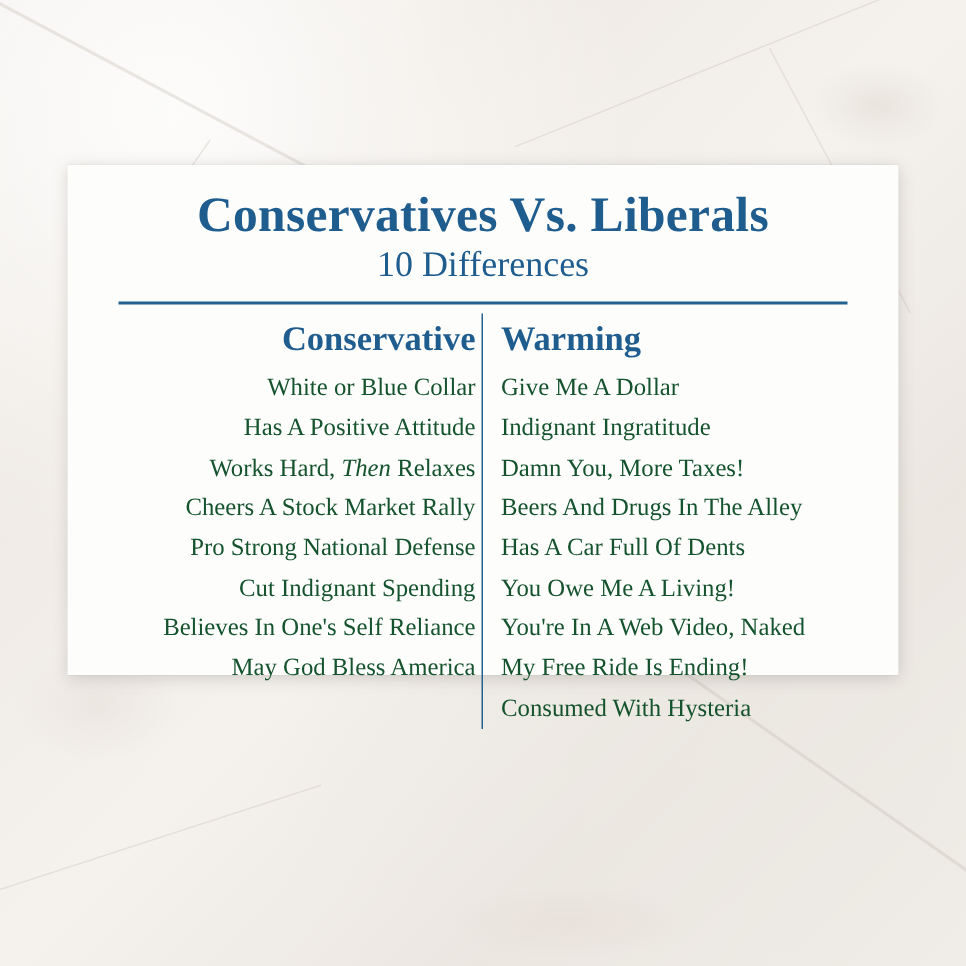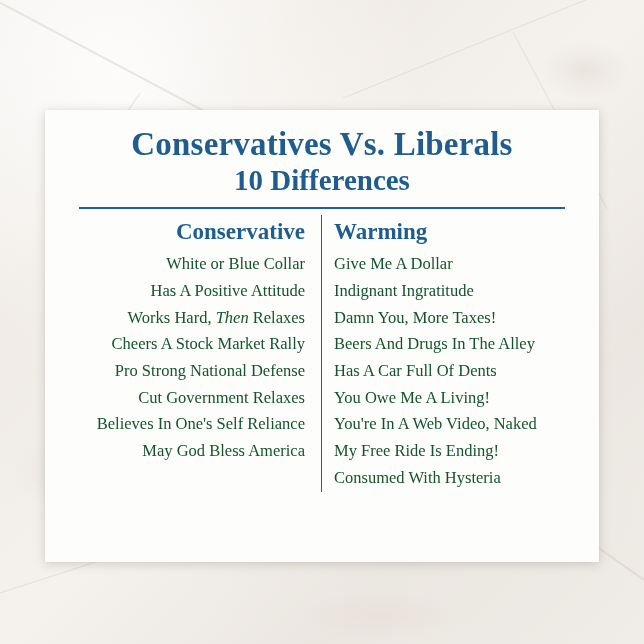--- a/index.html
+++ b/index.html
@@ -42,21 +42,21 @@
   }
   .b1 { left: 540px; top: 40px; width: 90px; height: 60px; background: radial-gradient(ellipse, rgba(224,217,208,0.55), rgba(224,217,208,0) 70%); }
   .b2 { left: 10px; top: 430px; width: 110px; height: 80px; background: radial-gradient(ellipse, rgba(228,222,214,0.5), rgba(228,222,214,0) 70%); }
   .b3 { left: 300px; top: 590px; width: 160px; height: 50px; background: radial-gradient(ellipse, rgba(226,219,210,0.45), rgba(226,219,210,0) 70%); }
 
   #card {
     position: absolute;
     left: 45px;
     top: 110px;
     width: 554px;
-    height: 452px;
+    height: 340px;
     background: #fdfdfb;
     box-shadow: 0 2px 10px rgba(120,112,104,0.28), 0 0 1px rgba(0,0,0,0.12);
   }
   .card-inner {
     position: absolute;
     left: 0; right: 0; top: 0; bottom: 0;
     padding: 16px 24px 10px 24px;
     box-sizing: border-box;
   }
   .title-block {
@@ -64,42 +64,42 @@
     color: #1f5d8f;
   }
   .title-line1 {
     font-size: 33px;
     font-weight: bold;
     letter-spacing: 0.2px;
     line-height: 1.12;
     white-space: nowrap;
   }
   .title-line2 {
-    font-size: 29px;
-    font-weight: bold;
+    font-size: 24px;
+    font-weight: normal;
     line-height: 1.2;
     white-space: nowrap;
   }
   .rule {
     height: 2px;
     background: #23628f;
     margin: 9px 10px 6px 10px;
   }
   .table {
     display: flex;
     justify-content: center;
     margin-top: 2px;
   }
   .col {
     box-sizing: border-box;
   }
   .col-left {
     width: 232px;
     text-align: right;
-    padding-right: 16px;
+    padding-right: 4px;
     border-right: 1.6px solid #23628f;
   }
   .col-right {
     width: 232px;
     text-align: left;
     padding-left: 12px;
   }
   .col-head {
     color: #1f5d8f;
     font-size: 23px;
@@ -141,21 +141,21 @@
       <div class="rule"></div>
 
       <div class="table">
         <div class="col col-left">
           <div class="col-head">Conservative</div>
           <div class="row-item">White or Blue Collar</div>
           <div class="row-item">Has A Positive Attitude</div>
           <div class="row-item">Works Hard, <em>Then</em> Relaxes</div>
           <div class="row-item">Cheers A Stock Market Rally</div>
           <div class="row-item">Pro Strong National Defense</div>
-          <div class="row-item">Cut Government Relaxes</div>
+          <div class="row-item">Cut Indignant Spending</div>
           <div class="row-item">Believes In One's Self Reliance</div>
           <div class="row-item">May God Bless America</div>
         </div>
         <div class="col col-right">
           <div class="col-head">Warming</div>
           <div class="row-item">Give Me A Dollar</div>
           <div class="row-item">Indignant Ingratitude</div>
           <div class="row-item">Damn You, More Taxes!</div>
           <div class="row-item">Beers And Drugs In The Alley</div>
           <div class="row-item">Has A Car Full Of Dents</div>

